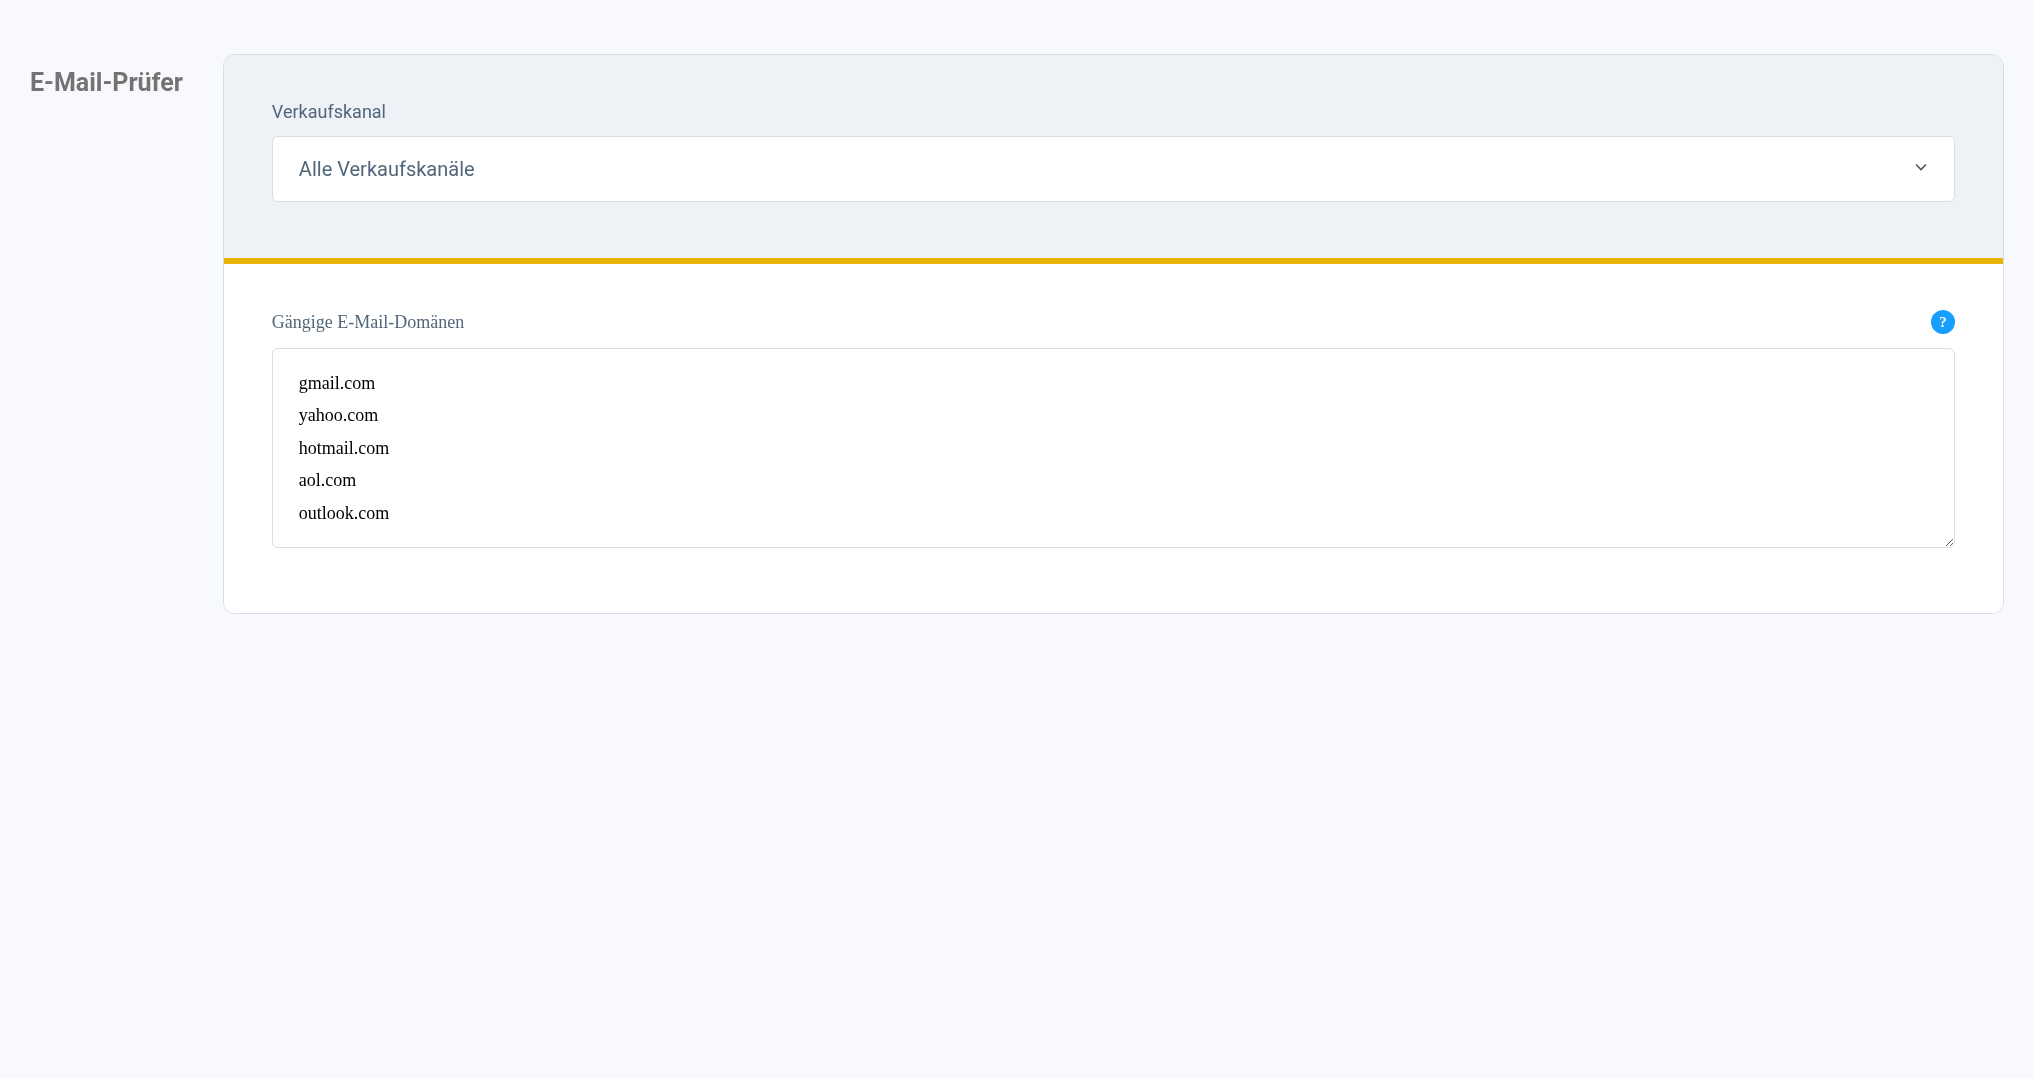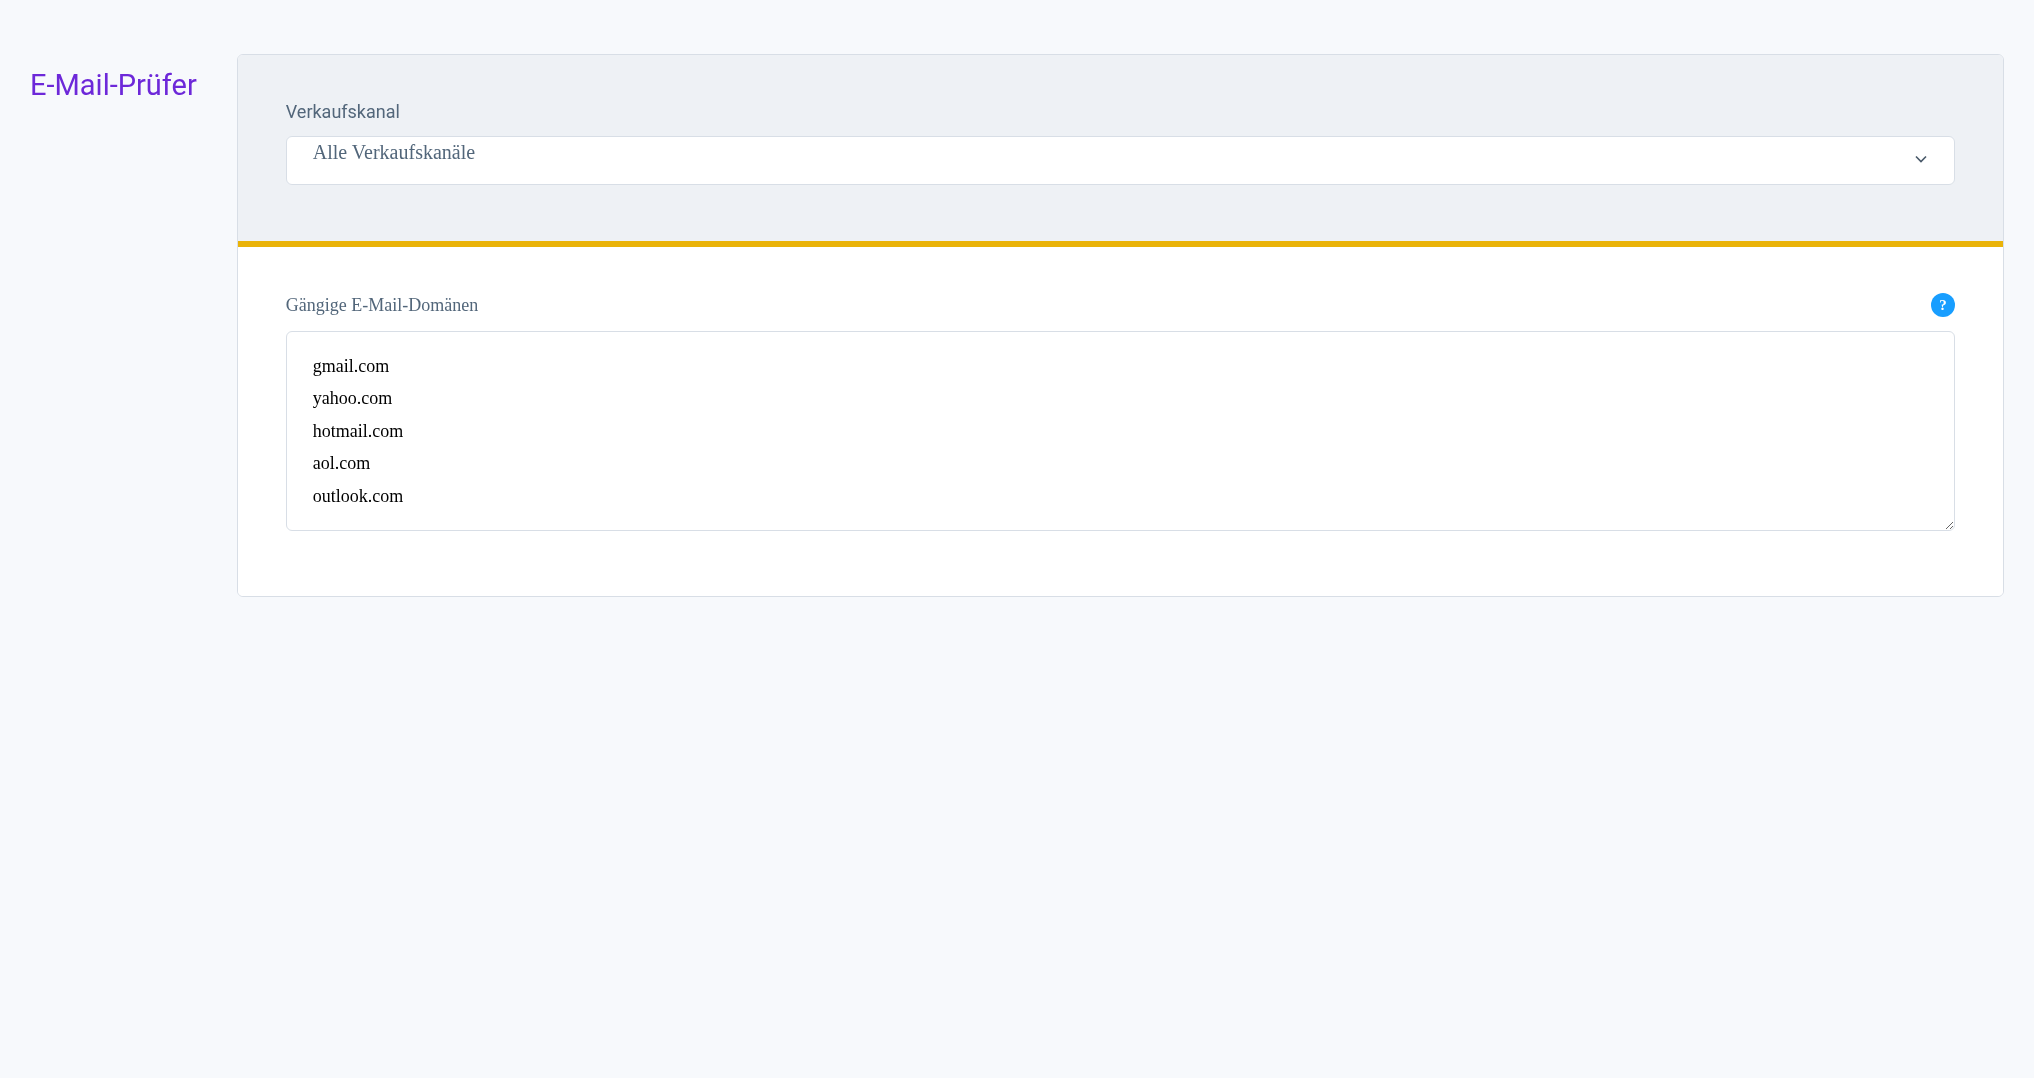--- a/index.html
+++ b/index.html
@@ -18,28 +18,28 @@
       display: flex;
       gap: 40px;
       padding: 54px 30px 30px 30px;
       max-width: 2034px;
     }
     .side-title {
       flex: 0 0 auto;
       padding-top: 14px;
     }
     .side-title h1 {
-      font-size: 29px;
-      font-weight: 400;
-      color: #6d28d9;
+      font-size: 25px;
+      font-weight: 700;
+      color: #737373;
     }
     .main-card {
       flex: 1;
       border: 1px solid #d8dee6;
-      border-radius: 6px;
+      border-radius: 12px;
       overflow: hidden;
       background: #ffffff;
     }
     .card-section-grey {
       background-color: #eef1f5;
       padding: 46px 48px 56px 48px;
     }
     .card-section-white {
       background-color: #ffffff;
       padding: 46px 48px 60px 48px;
@@ -59,27 +59,26 @@
     }
     .select-wrapper {
       position: relative;
       width: 100%;
     }
     .select-input {
       width: 100%;
       background: #ffffff;
       border: 1px solid #d8dee6;
       border-radius: 6px;
-      padding: 4px 50px 20px 26px;
+      padding: 20px 50px 20px 26px;
       font-size: 20px;
       color: #52667a;
       cursor: pointer;
       display: flex;
       justify-content: space-between;
-      font-family: Liberation Serif, serif;
     }
     .chevron-down {
       position: absolute;
       right: 24px;
       top: 50%;
       transform: translateY(-50%);
       pointer-events: none;
     }
     .chevron-down svg {
       width: 20px;

